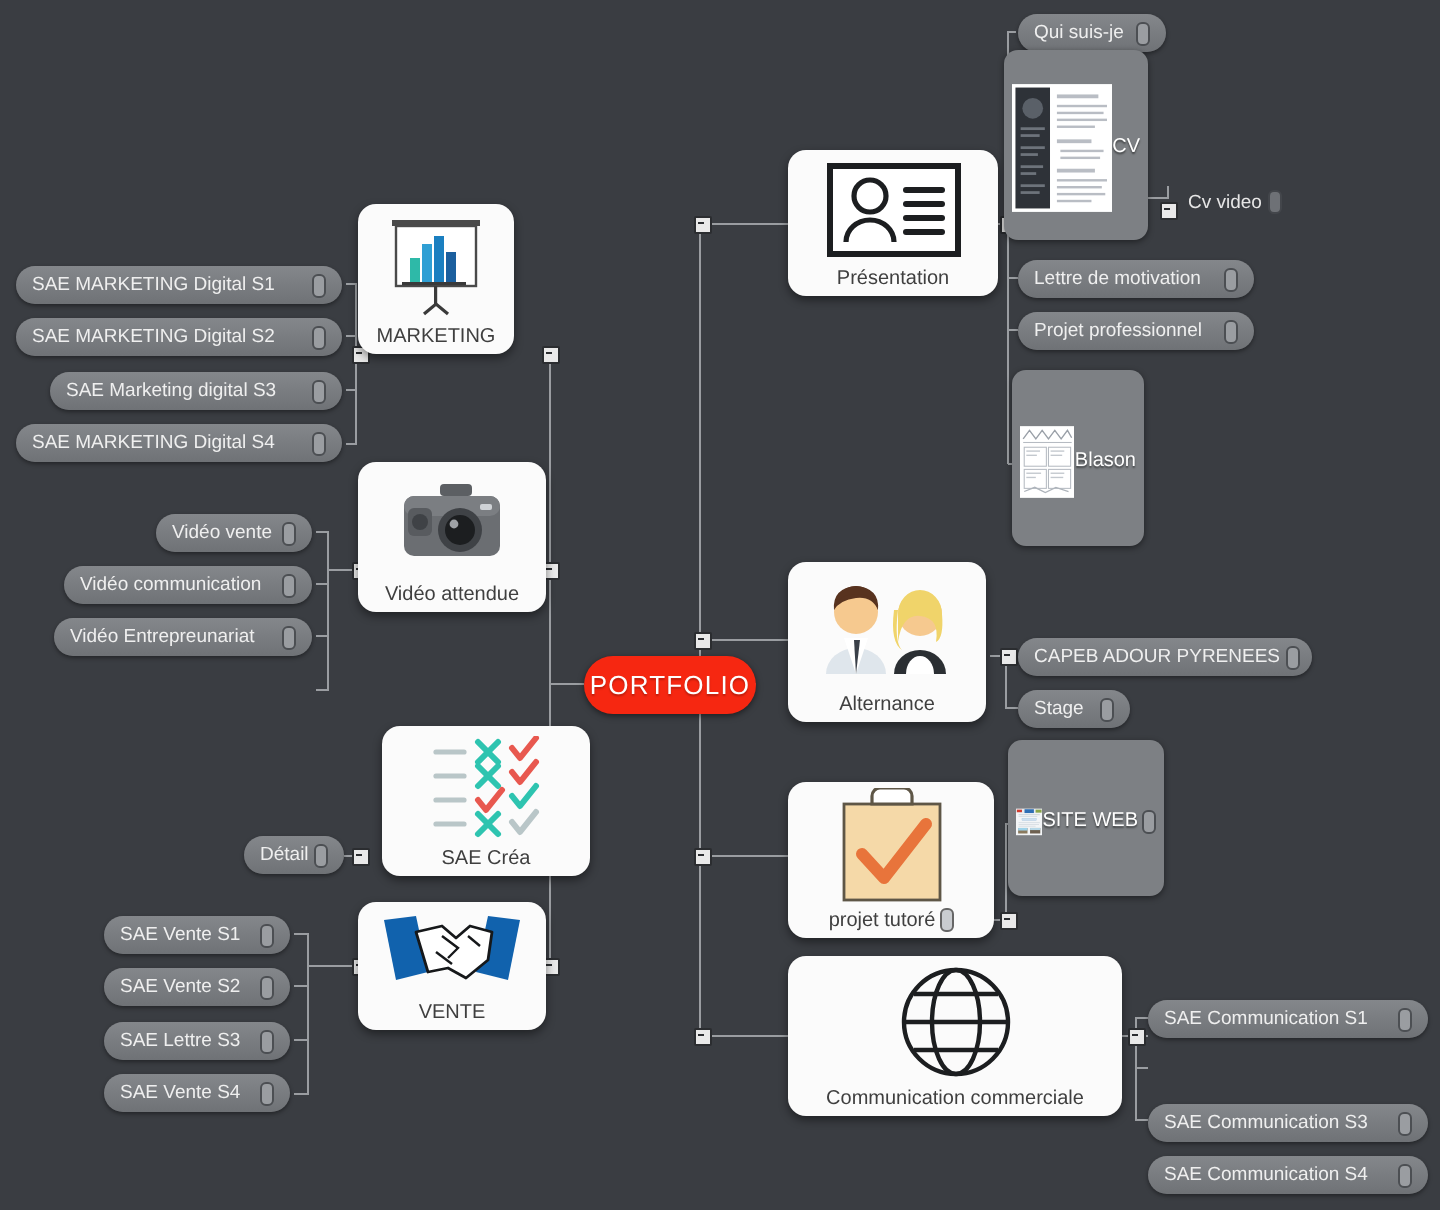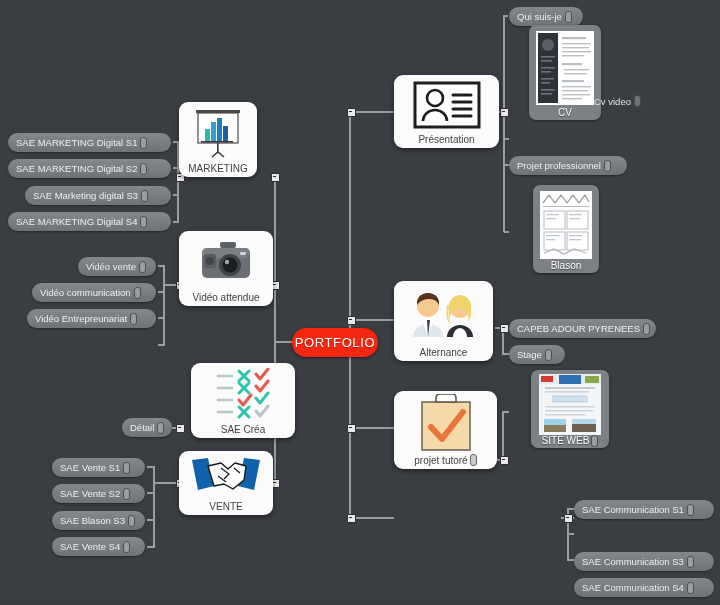--- a/index.html
+++ b/index.html
@@ -40,39 +40,38 @@
   .card .glyph{flex:1;display:flex;align-items:center;justify-content:center;width:100%;}
   .card .cap{
     font-size:10px;color:#3f3f3f;line-height:11px;
     white-space:nowrap;display:flex;align-items:center;gap:2px;
   }
 
   
   .pill{
     background:linear-gradient(180deg,#84878b 0%,#6f7276 100%);
     border-radius:11px;
-    display:flex;align-items:center;justify-content:flex-start;gap:3px;
+    display:flex;align-items:center;justify-content:space-between;gap:3px;
     color:#efefef;
     font-size:9.5px;
     white-space:nowrap;
     box-shadow:0 1px 2px rgba(0,0,0,.4);
     padding:0 8px;
     height:19px;
   }
   .pill.plain{background:none;box-shadow:none;color:#e6e6e6;align-items:flex-end;}
 
   
   .thumb{
     background:#7d8084;
     border-radius:7px;
-    display:flex;flex-direction:column;align-items:center;justify-content:flex-end;
+    display:flex;align-items:center;justify-content:flex-end;
     box-shadow:0 1px 3px rgba(0,0,0,.45);
     padding:4px 4px 1px 4px;
     overflow:hidden;
-    margin-left:27px;
   }
   .thumb .shot{flex:1;width:100%;display:flex;align-items:center;justify-content:center;overflow:hidden;}
   .thumb .cap{
     font-size:10px;color:#ffffff;line-height:12px;white-space:nowrap;
     display:flex;align-items:center;gap:2px;text-shadow:0 1px 1px rgba(0,0,0,.5);
   }
 
   
   .clip{
     display:inline-block;width:5px;height:10px;
@@ -297,21 +296,21 @@
 
   <div class="node pill" style="left:52px;top:458px;width:93px">
     <span>SAE Vente S1</span>
     <i class="clip"></i>
   </div>
   <div class="node pill" style="left:52px;top:484px;width:93px">
     <span>SAE Vente S2</span>
     <i class="clip"></i>
   </div>
   <div class="node pill" style="left:52px;top:511px;width:93px">
-    <span>SAE Blason S3</span>
+    <span>SAE Lettre S3</span>
     <i class="clip"></i>
   </div>
   <div class="node pill" style="left:52px;top:537px;width:93px">
     <span>SAE Vente S4</span>
     <i class="clip"></i>
   </div>
 
   <div class="node card" style="left:394px;top:75px;width:105px;height:73px">
     <span class="glyph">
       <svg width="68" height="48" viewBox="0 0 68 48">
@@ -368,20 +367,24 @@
       </svg>
     </span>
     <span class="cap">CV</span>
   </div>
 
   <div class="node pill plain" style="left:586px;top:88px;width:64px;justify-content:flex-start">
     <span>Cv video</span>
     <i class="clip" style="opacity:.55"></i>
   </div>
 
+  <div class="node pill" style="left:509px;top:130px;width:118px">
+    <span>Lettre de motivation</span>
+    <i class="clip"></i>
+  </div>
   <div class="node pill" style="left:509px;top:156px;width:118px">
     <span>Projet professionnel</span>
     <i class="clip"></i>
   </div>
 
   <div class="node thumb" style="left:506px;top:185px;width:66px;height:88px">
     <span class="shot">
       <svg width="52" height="68" viewBox="0 0 52 68">
         <rect x="0" y="0" width="52" height="68" fill="#ffffff"></rect>
         <path d="M3 12 L9 4 L15 12 L21 4 L27 12 L33 4 L39 12 L45 4 L49 11" fill="none" stroke="#9aa0a8" stroke-width="1.3"></path>
@@ -469,20 +472,32 @@
         <rect x="33" y="45" width="24" height="13" fill="#6e6050"></rect>
         <rect x="33" y="45" width="24" height="5" fill="#b7d8e8"></rect>
       </svg>
     </span>
     <span class="cap">
       <span>SITE WEB</span>
       <i class="clip"></i>
     </span>
   </div>
 
+  <div class="node card" style="left:394px;top:478px;width:167px;height:80px">
+    <span class="glyph">
+      <svg width="60" height="58" viewBox="0 0 60 58">
+        <circle cx="30" cy="29" r="26" fill="none" stroke="#1c1e20" stroke-width="2.2"></circle>
+        <ellipse cx="30" cy="29" rx="12" ry="26" fill="none" stroke="#1c1e20" stroke-width="2.2"></ellipse>
+        <line x1="4" y1="29" x2="56" y2="29" stroke="#1c1e20" stroke-width="2.2"></line>
+        <line x1="9" y1="15" x2="51" y2="15" stroke="#1c1e20" stroke-width="2.2"></line>
+        <line x1="9" y1="43" x2="51" y2="43" stroke="#1c1e20" stroke-width="2.2"></line>
+      </svg>
+    </span>
+    <span class="cap">Communication commerciale</span>
+  </div>
 
   <div class="node pill" style="left:574px;top:500px;width:140px">
     <span>SAE Communication S1</span>
     <i class="clip"></i>
   </div>
   <div class="node pill" style="left:574px;top:552px;width:140px">
     <span>SAE Communication S3</span>
     <i class="clip"></i>
   </div>
   <div class="node pill" style="left:574px;top:578px;width:140px">

